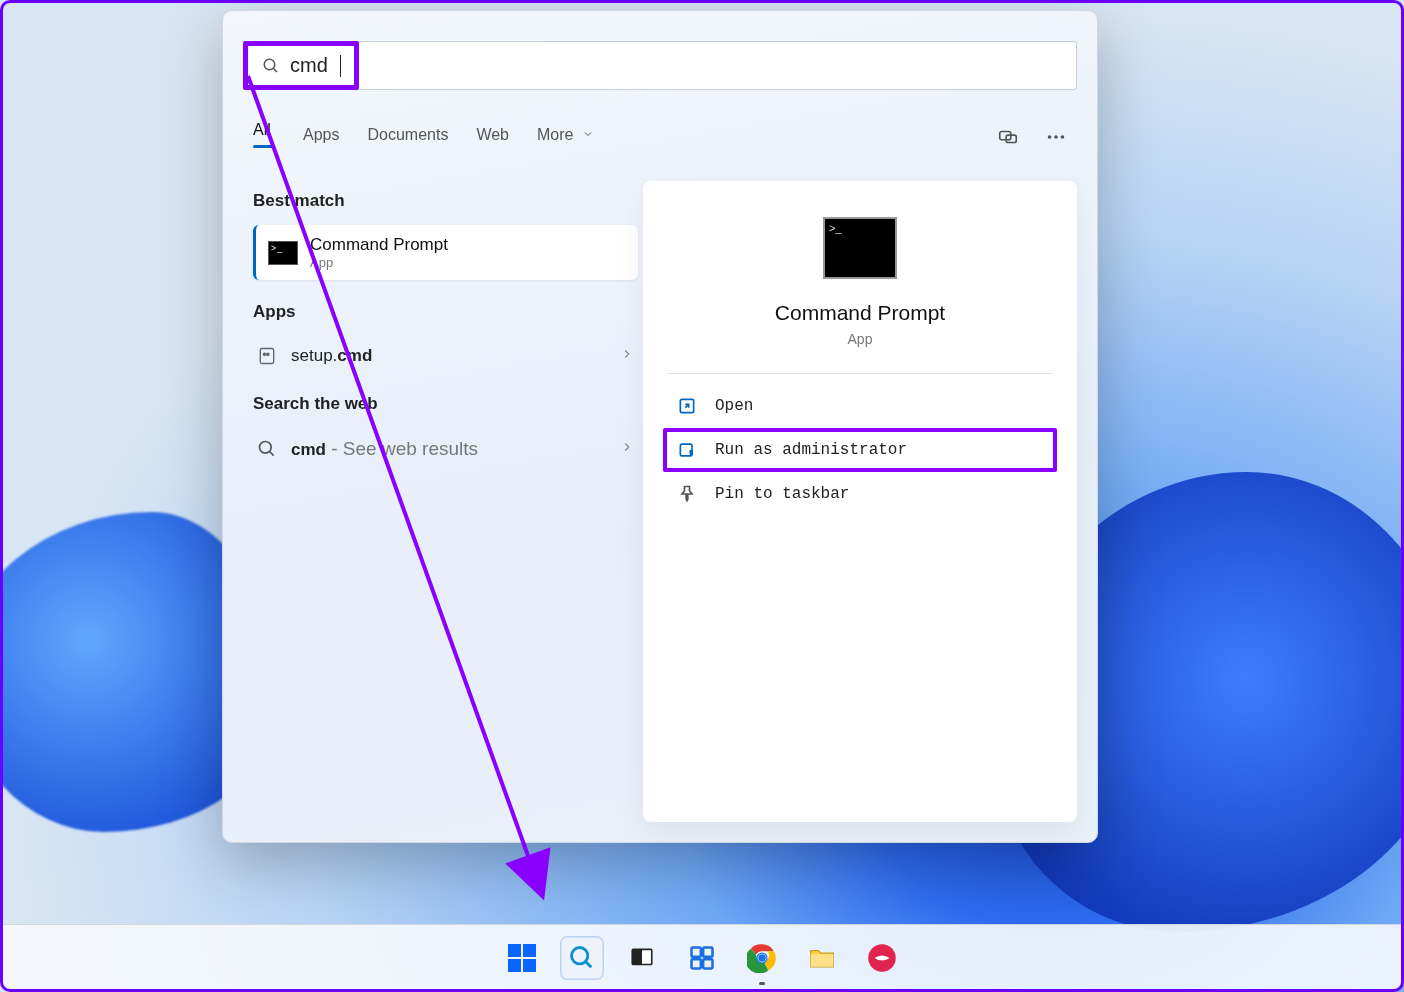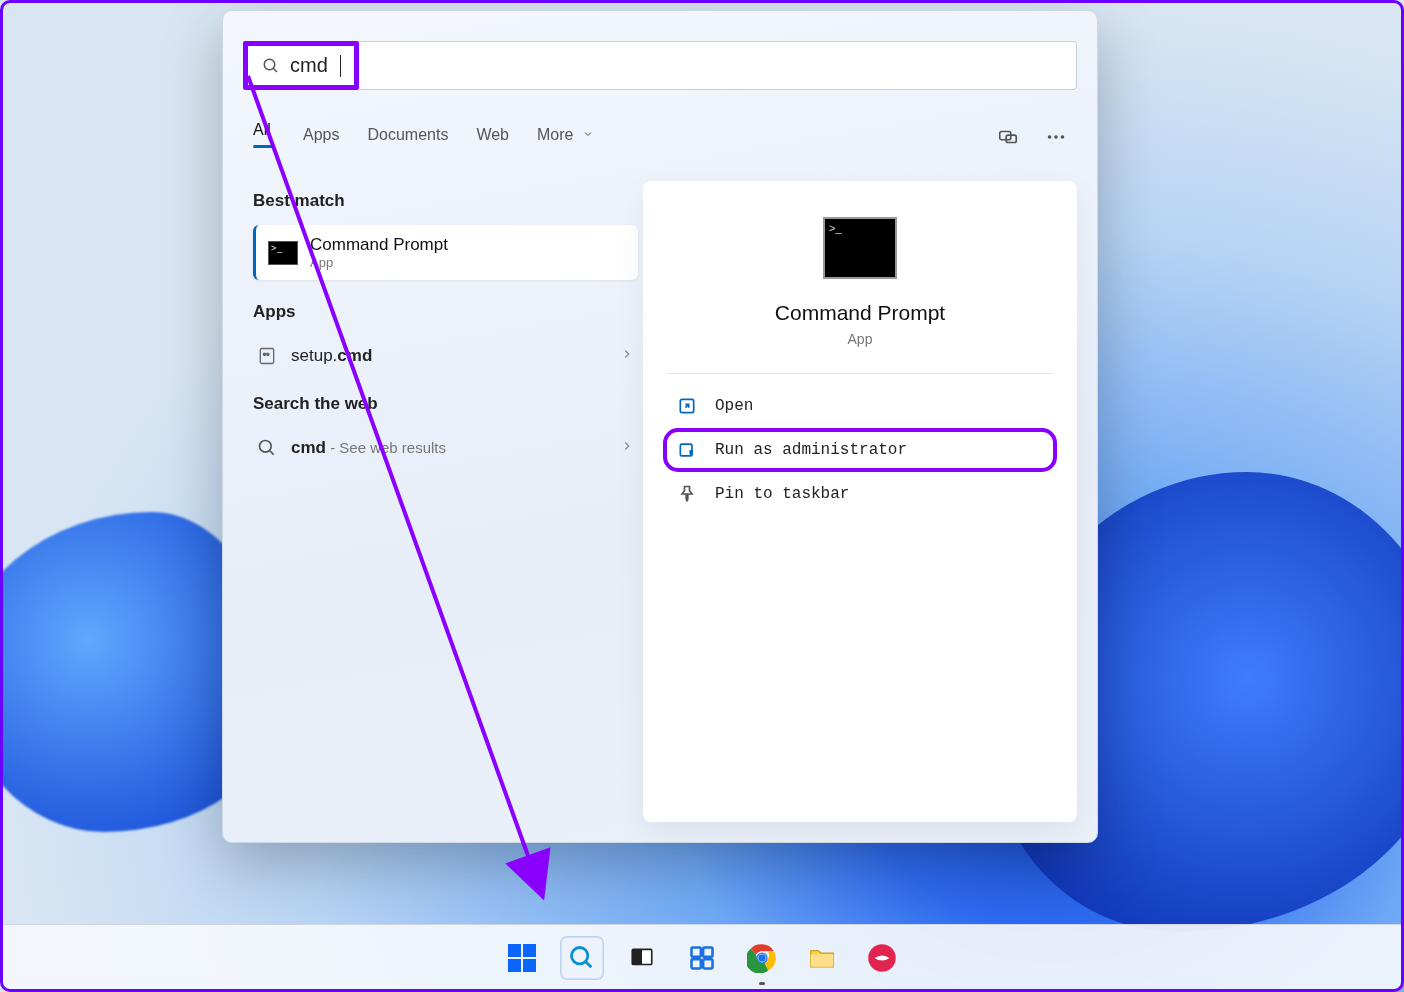--- a/index.html
+++ b/index.html
@@ -62,36 +62,36 @@
   }
   .cmd-thumb { width:30px; height:24px; background:#000; border:1px solid #555; position:relative; }
   .cmd-thumb::before { content:">_"; color:#fff; font-size:9px; position:absolute; top:1px; left:2px; letter-spacing:1px; }
   .bi-title { font-size:17px; color:#111; }
   .bi-sub { font-size:13px; color:#777; }
 
   .row-item { display:flex; align-items:center; justify-content:space-between; padding:10px 4px 10px 4px; margin-top:6px; cursor:pointer; }
   .row-left { display:flex; align-items:center; gap:14px; }
   .row-left svg { width:20px; height:20px; }
   .row-text { font-size:17px; color:#222; }
-  .row-sub { color:#777; font-size:15px; }
+  .row-sub { color:#777; font-size:19px; }
   .chev svg { width:14px; height:14px; stroke:#888; }
 
   .right-col {
     position:absolute; left:420px; top:170px; right:20px; bottom:20px;
     background:#fff; border-radius:8px; padding: 36px 20px 20px 20px;
     box-shadow: 0 10px 30px rgba(0,0,0,.06);
   }
   .app-tile { width:74px; height:62px; background:#000; border:2px solid #999; margin:0 auto; position:relative; }
   .app-tile::before { content:">_"; color:#ddd; font-size:11px; position:absolute; top:3px; left:4px; }
   .app-title { text-align:center; font-size:21px; color:#111; margin-top:22px; }
   .app-sub { text-align:center; font-size:14px; color:#777; margin-top:6px; }
   .divider { height:1px; background:#e3e6ec; margin:26px 4px 10px 4px; }
   .action { display:flex; align-items:center; gap:18px; padding:8px 10px; font-size:16px; color:#222; cursor:pointer; border:4px solid transparent; border-radius:2px;font-family:Liberation Mono, monospace; }
   .action svg { width:20px; height:20px; }
-  .action.highlight { border-color:#8a00ff;border-radius:15px; }
+  .action.highlight { border-color:#8a00ff; }
 
   .arrow-annotation {
     position:absolute; pointer-events:none;
   }
 
   .taskbar {
     position:absolute; left:2px; right:2px; bottom:2px; height:66px;
     background: rgba(245,248,252,.92);
     border-top:1px solid #d0d6e0;
     display:flex; align-items:center; justify-content:center; gap:18px;

